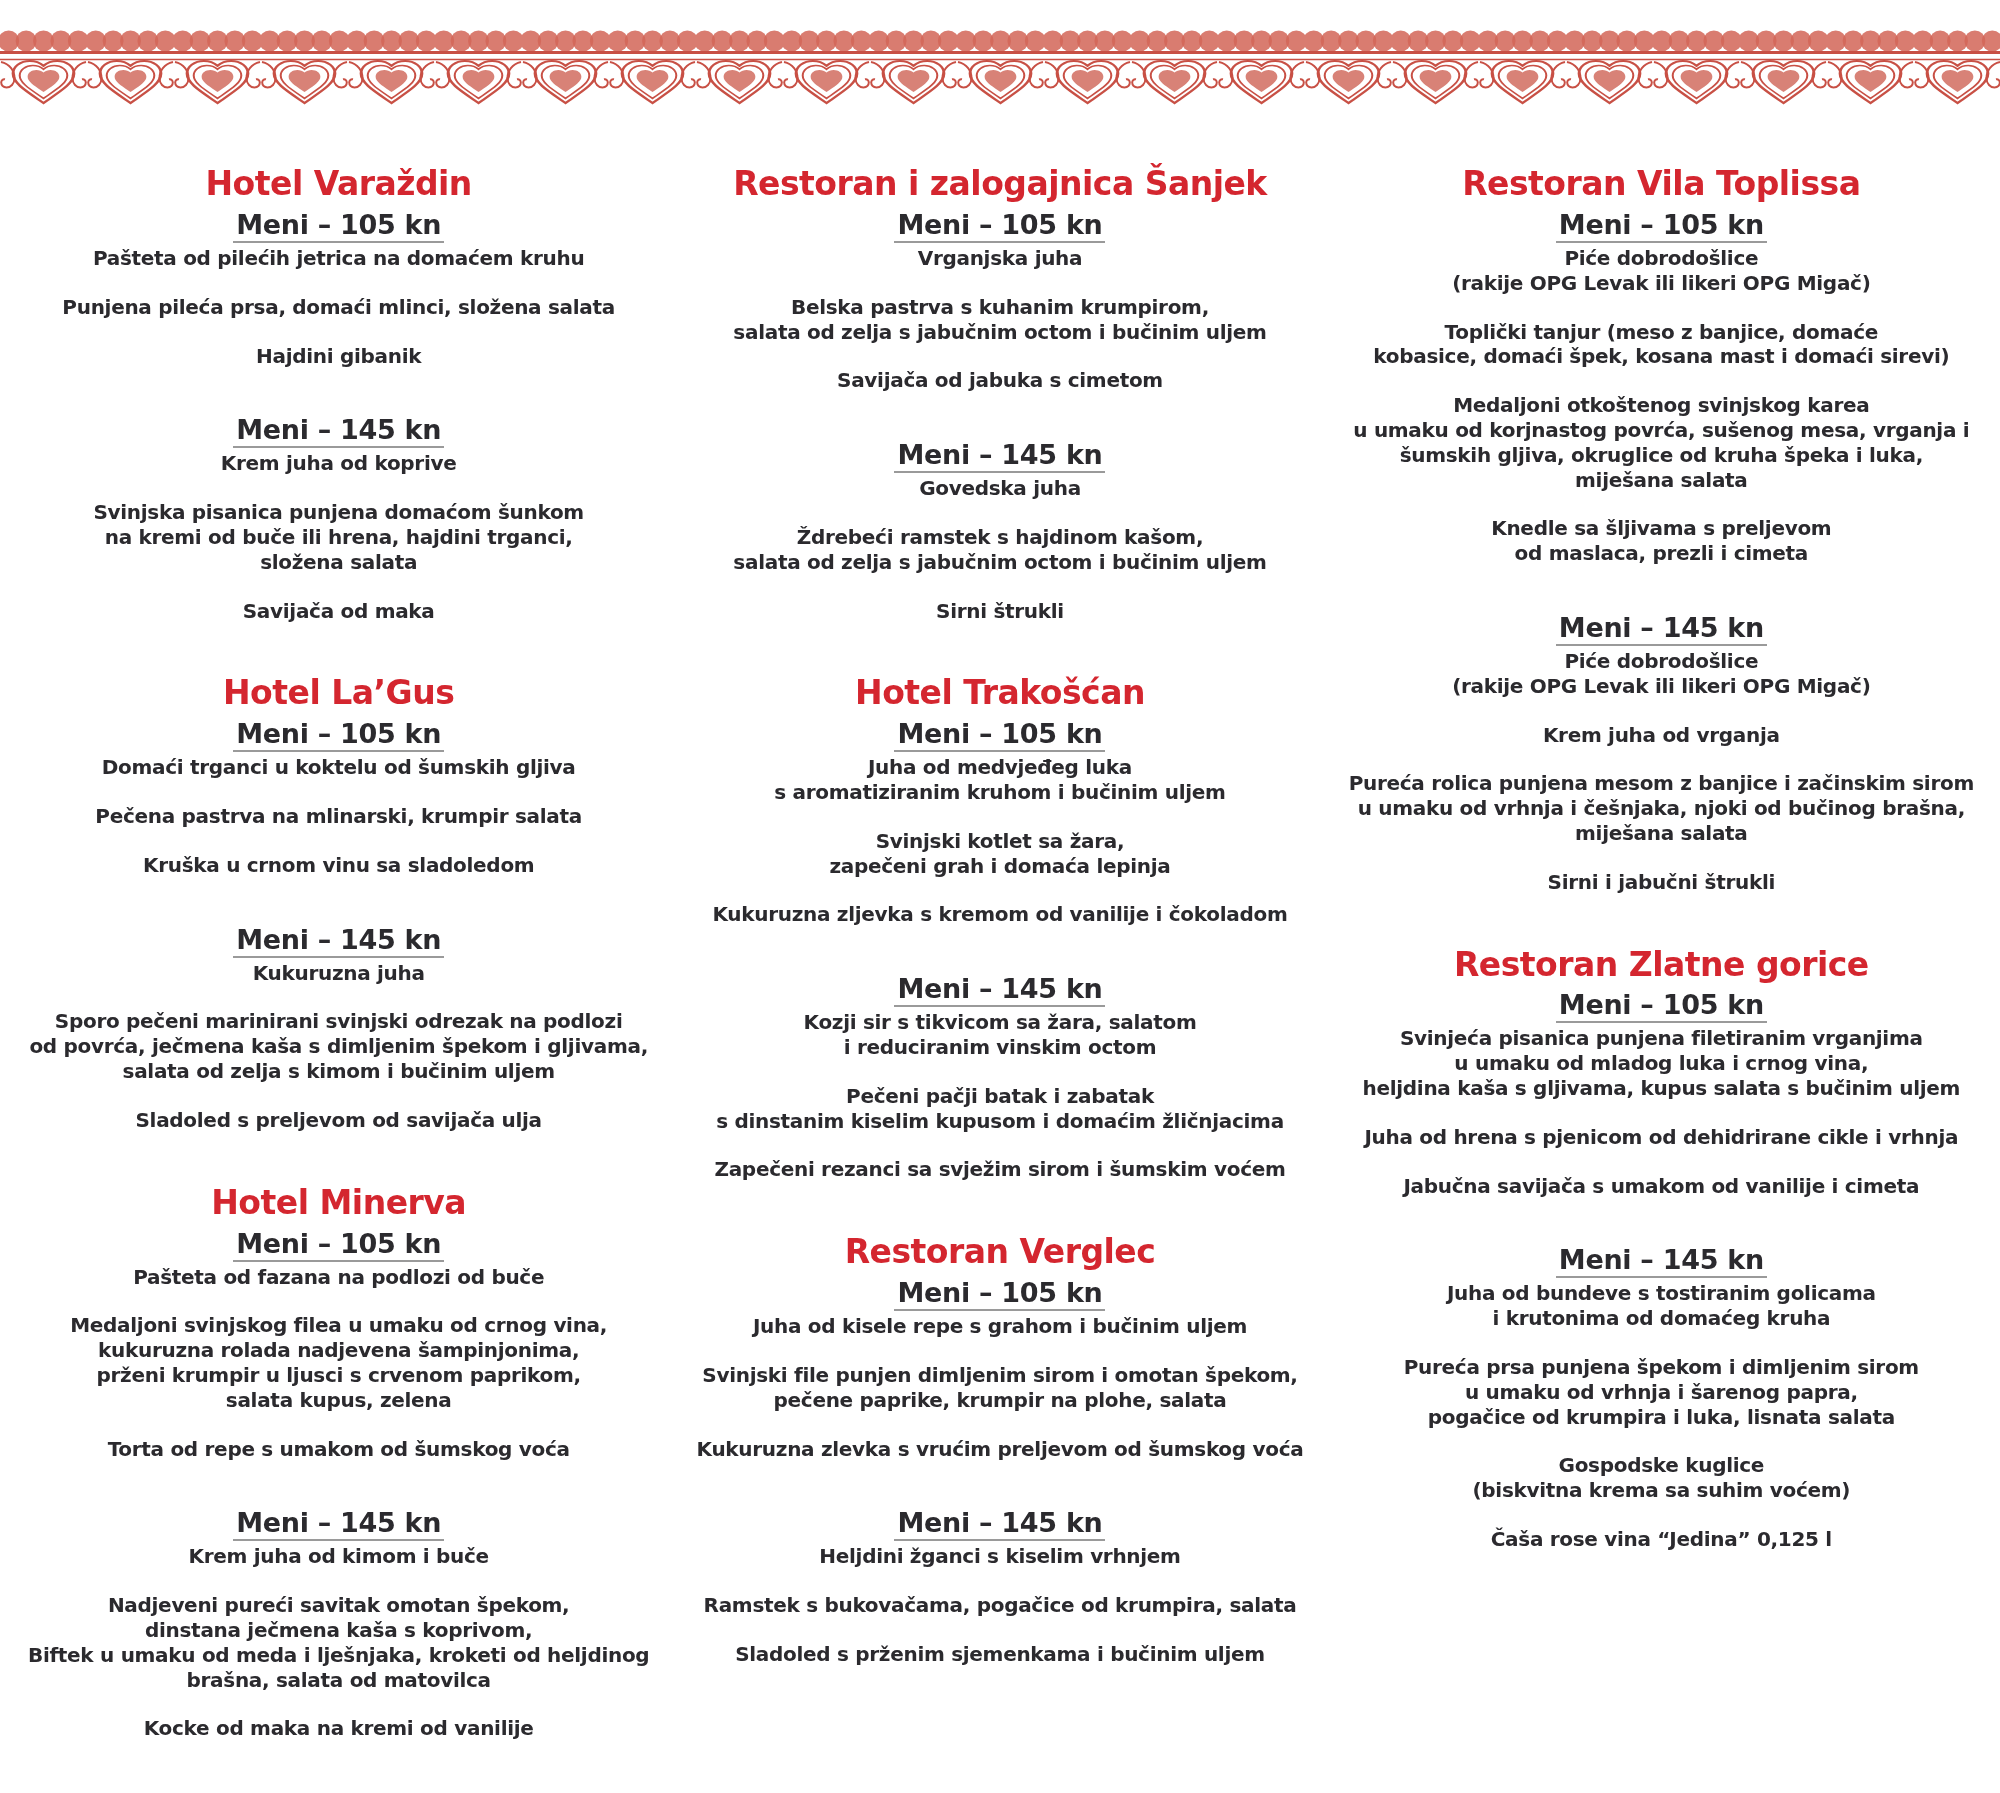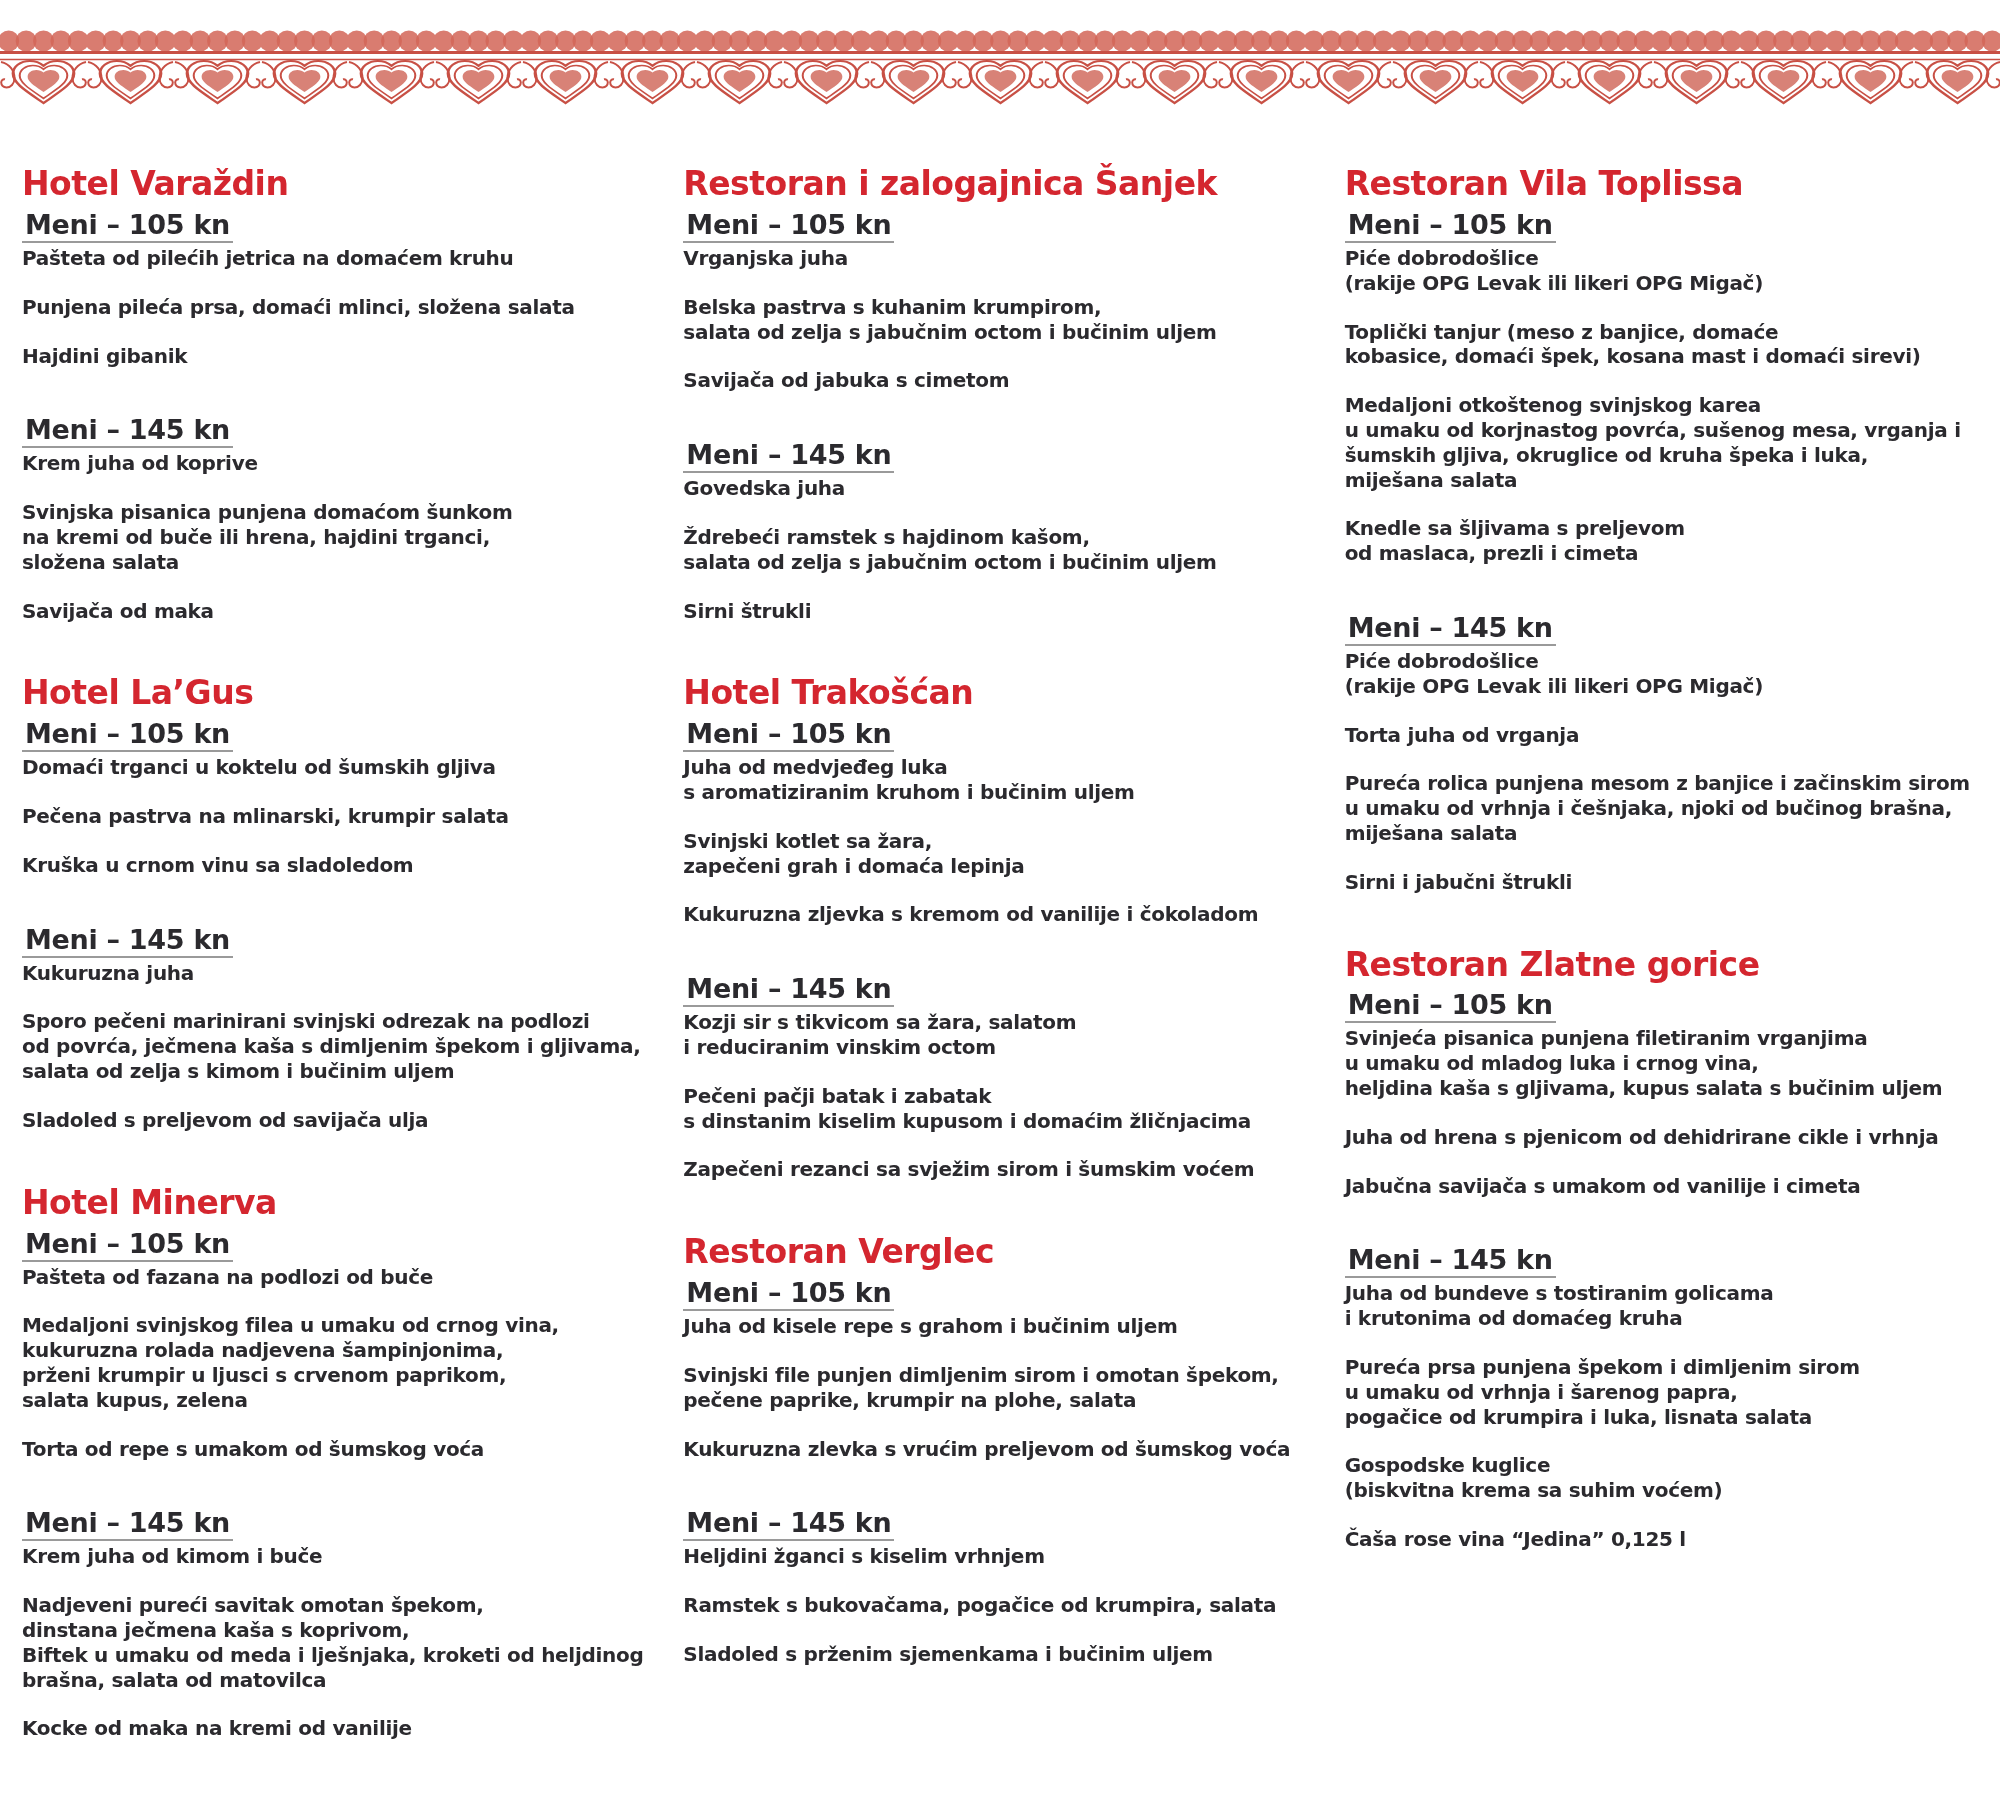--- a/index.html
+++ b/index.html
@@ -20,21 +20,21 @@
     color:var(--ink);
   }
   .border-wrap{width:2000px;height:110px;line-height:0;}
   .columns{
     display:grid;
     grid-template-columns:repeat(3,1fr);
     padding:0 8px;
     box-sizing:border-box;
   }
   .menu-column{
-    text-align:left;
+    text-align:center;
     padding:56px 14px 0;
     box-sizing:border-box;
   }
   .restaurant-section{margin:0 0 52px;}
   .section-title{
     color:var(--red);
     font-size:33px;
     line-height:1.12;
     margin:0 0 6px;
     letter-spacing:-0.5px;
@@ -199,21 +199,21 @@
           <div class="menu-block">
             <h3 class="menu-header"><span class="u">Meni – 105 kn</span></h3>
             <p class="dish">Piće dobrodošlice<br>(rakije OPG Levak ili likeri OPG Migač)</p>
             <p class="dish">Toplički tanjur (meso z banjice, domaće<br>kobasice, domaći špek, kosana mast i domaći sirevi)</p>
             <p class="dish">Medaljoni otkoštenog svinjskog karea<br>u umaku od korjnastog povrća, sušenog mesa, vrganja i<br>šumskih gljiva, okruglice od kruha špeka i luka,<br>miješana salata</p>
             <p class="dish">Knedle sa šljivama s preljevom<br>od maslaca, prezli i cimeta</p>
           </div>
           <div class="menu-block">
             <h3 class="menu-header"><span class="u">Meni – 145 kn</span></h3>
             <p class="dish">Piće dobrodošlice<br>(rakije OPG Levak ili likeri OPG Migač)</p>
-            <p class="dish">Torta juha od vrganja</p>
+            <p class="dish">Krem juha od vrganja</p>
             <p class="dish">Pureća rolica punjena mesom z banjice i začinskim sirom<br>u umaku od vrhnja i češnjaka, njoki od bučinog brašna,<br>miješana salata</p>
             <p class="dish">Sirni i jabučni štrukli</p>
           </div>
         </section>
         <section class="restaurant-section">
           <h2 class="section-title">Restoran Zlatne gorice</h2>
           <div class="menu-block">
             <h3 class="menu-header"><span class="u">Meni – 105 kn</span></h3>
             <p class="dish">Svinjeća pisanica punjena filetiranim vrganjima<br>u umaku od mladog luka i crnog vina,<br>heljdina kaša s gljivama, kupus salata s bučinim uljem</p>
             <p class="dish">Juha od hrena s pjenicom od dehidrirane cikle i vrhnja</p>

